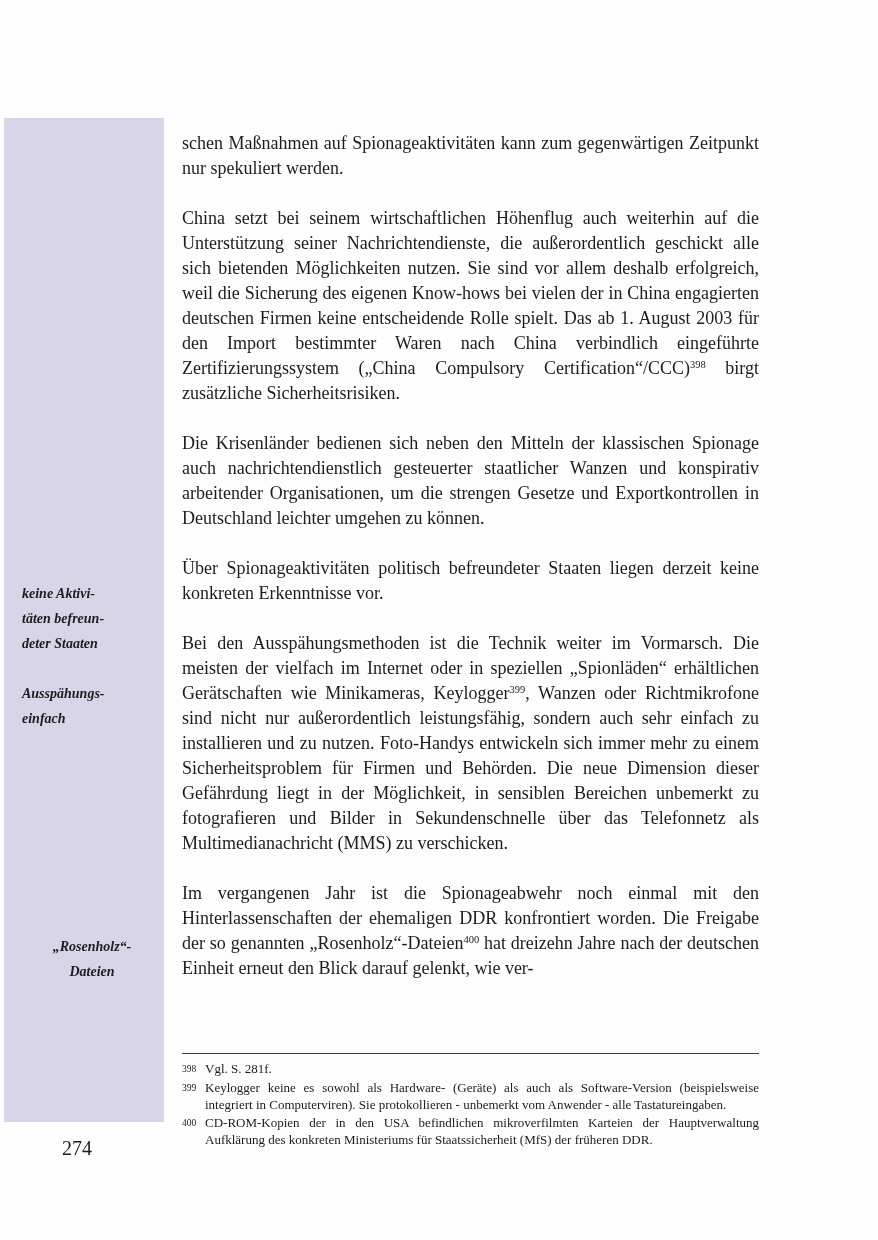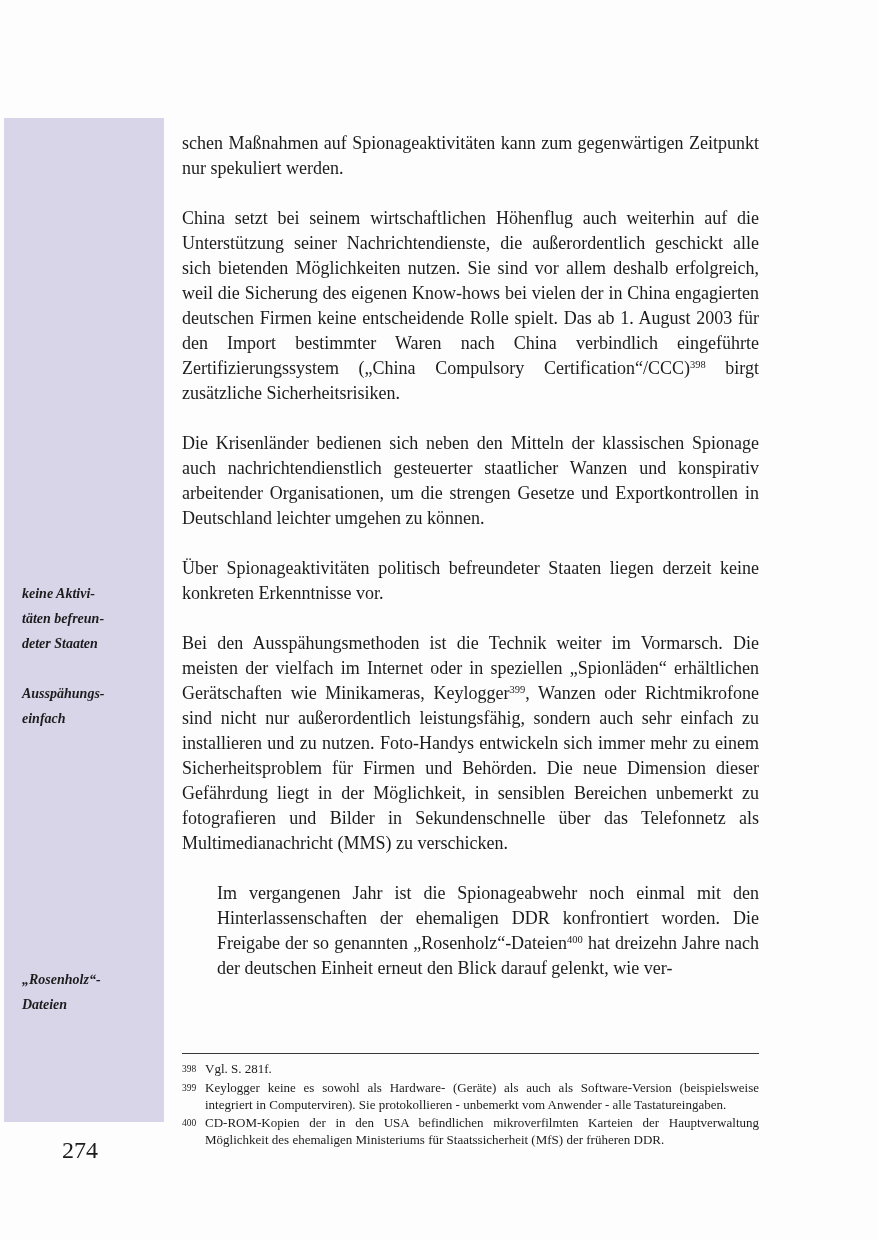--- a/index.html
+++ b/index.html
@@ -25,35 +25,35 @@
     width: 140px;
     font-weight: bold;
     font-style: italic;
     font-size: 14px;
     line-height: 25px;
     white-space: pre-line;
     color: #1c1c1c;
   }
   .note-1 { top: 581px; }
   .note-2 { top: 681px; }
-  .note-3 { top: 967px; }
+  .note-3 { top: 934px; text-align: center; }
   .main-text {
     position: absolute;
     left: 182px;
     top: 131px;
     width: 577px;
   }
   .para {
     font-size: 18px;
     line-height: 25px;
     text-align: justify;
     margin-bottom: 25px;
     color: #1c1c1c;
   }
-  .para:last-child { margin-bottom: 0; margin-left: 35px; }
+  .para:last-child { margin-bottom: 0; }
   .footnote-ref {
     font-size: 10.5px;
     line-height: 0;
     vertical-align: 6px;
   }
   .footnotes {
     position: absolute;
     left: 182px;
     top: 1053px;
     width: 577px;
@@ -78,21 +78,21 @@
     padding-top: 1px;
   }
   .fn-text {
     flex: 1;
     text-align: justify;
   }
   .page-number {
     position: absolute;
     left: 62px;
     top: 1137px;
-    font-size: 24px;
+    font-size: 20px;
     color: #1c1c1c;
   }
 </style>
 </head>
 <body>
 
 <div>
 
   <div class="margin-band"></div>
 
@@ -130,19 +130,19 @@
     <div class="footnote">
       <span class="fn-num">398</span>
       <span class="fn-text">Vgl. S. 281f.</span>
     </div>
     <div class="footnote">
       <span class="fn-num">399</span>
       <span class="fn-text">Keylogger keine es sowohl als Hardware- (Geräte) als auch als Software-Version (beispielsweise integriert in Computerviren). Sie protokollieren - unbemerkt vom Anwender - alle Tastatureingaben.</span>
     </div>
     <div class="footnote">
       <span class="fn-num">400</span>
-      <span class="fn-text">CD-ROM-Kopien der in den USA befindlichen mikroverfilmten Karteien der Hauptverwaltung Möglichkeit des ehemaligen Ministeriums für Staatssicherheit (MfS) der früheren DDR.</span>
+      <span class="fn-text">CD-ROM-Kopien der in den USA befindlichen mikroverfilmten Karteien der Hauptverwaltung Aufklärung des konkreten Ministeriums für Staatssicherheit (MfS) der früheren DDR.</span>
     </div>
   </div>
 
   <div class="page-number">274</div>
 
 </div>
 
 </body></html>

